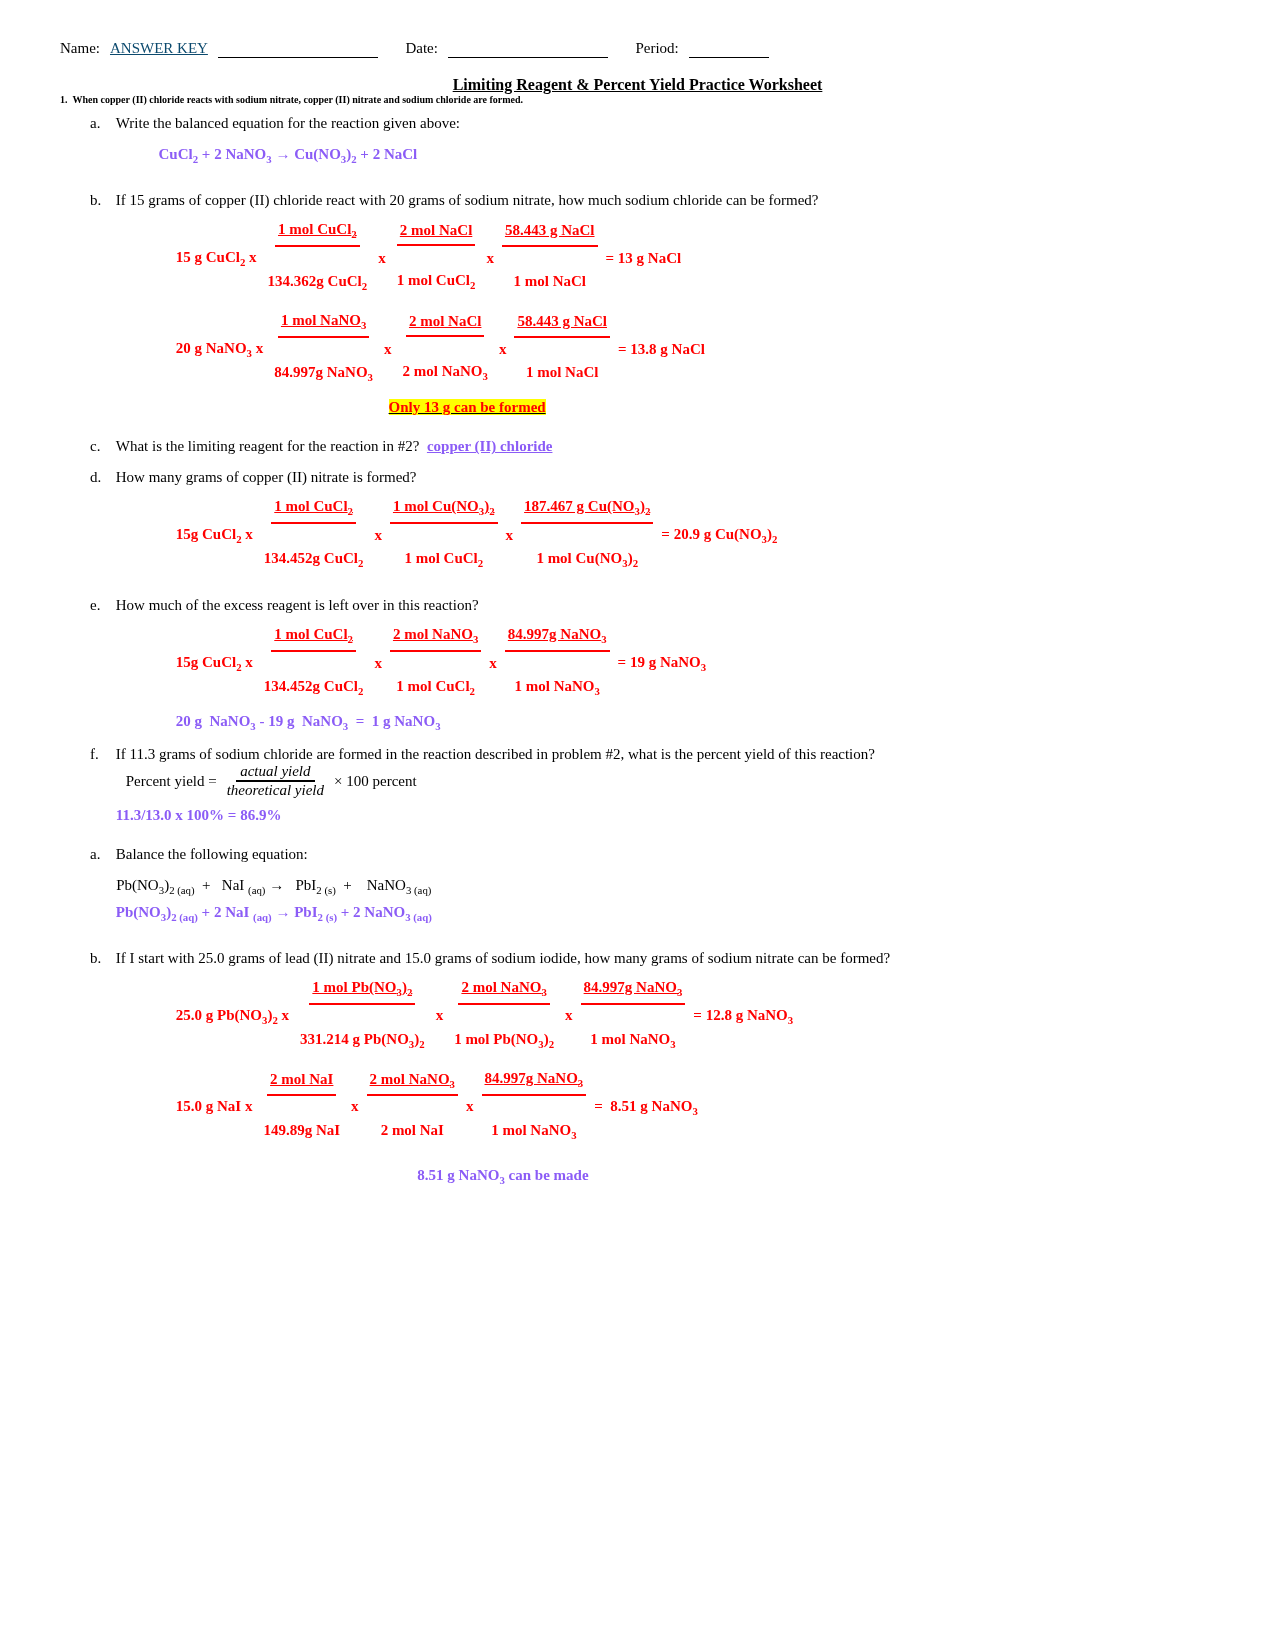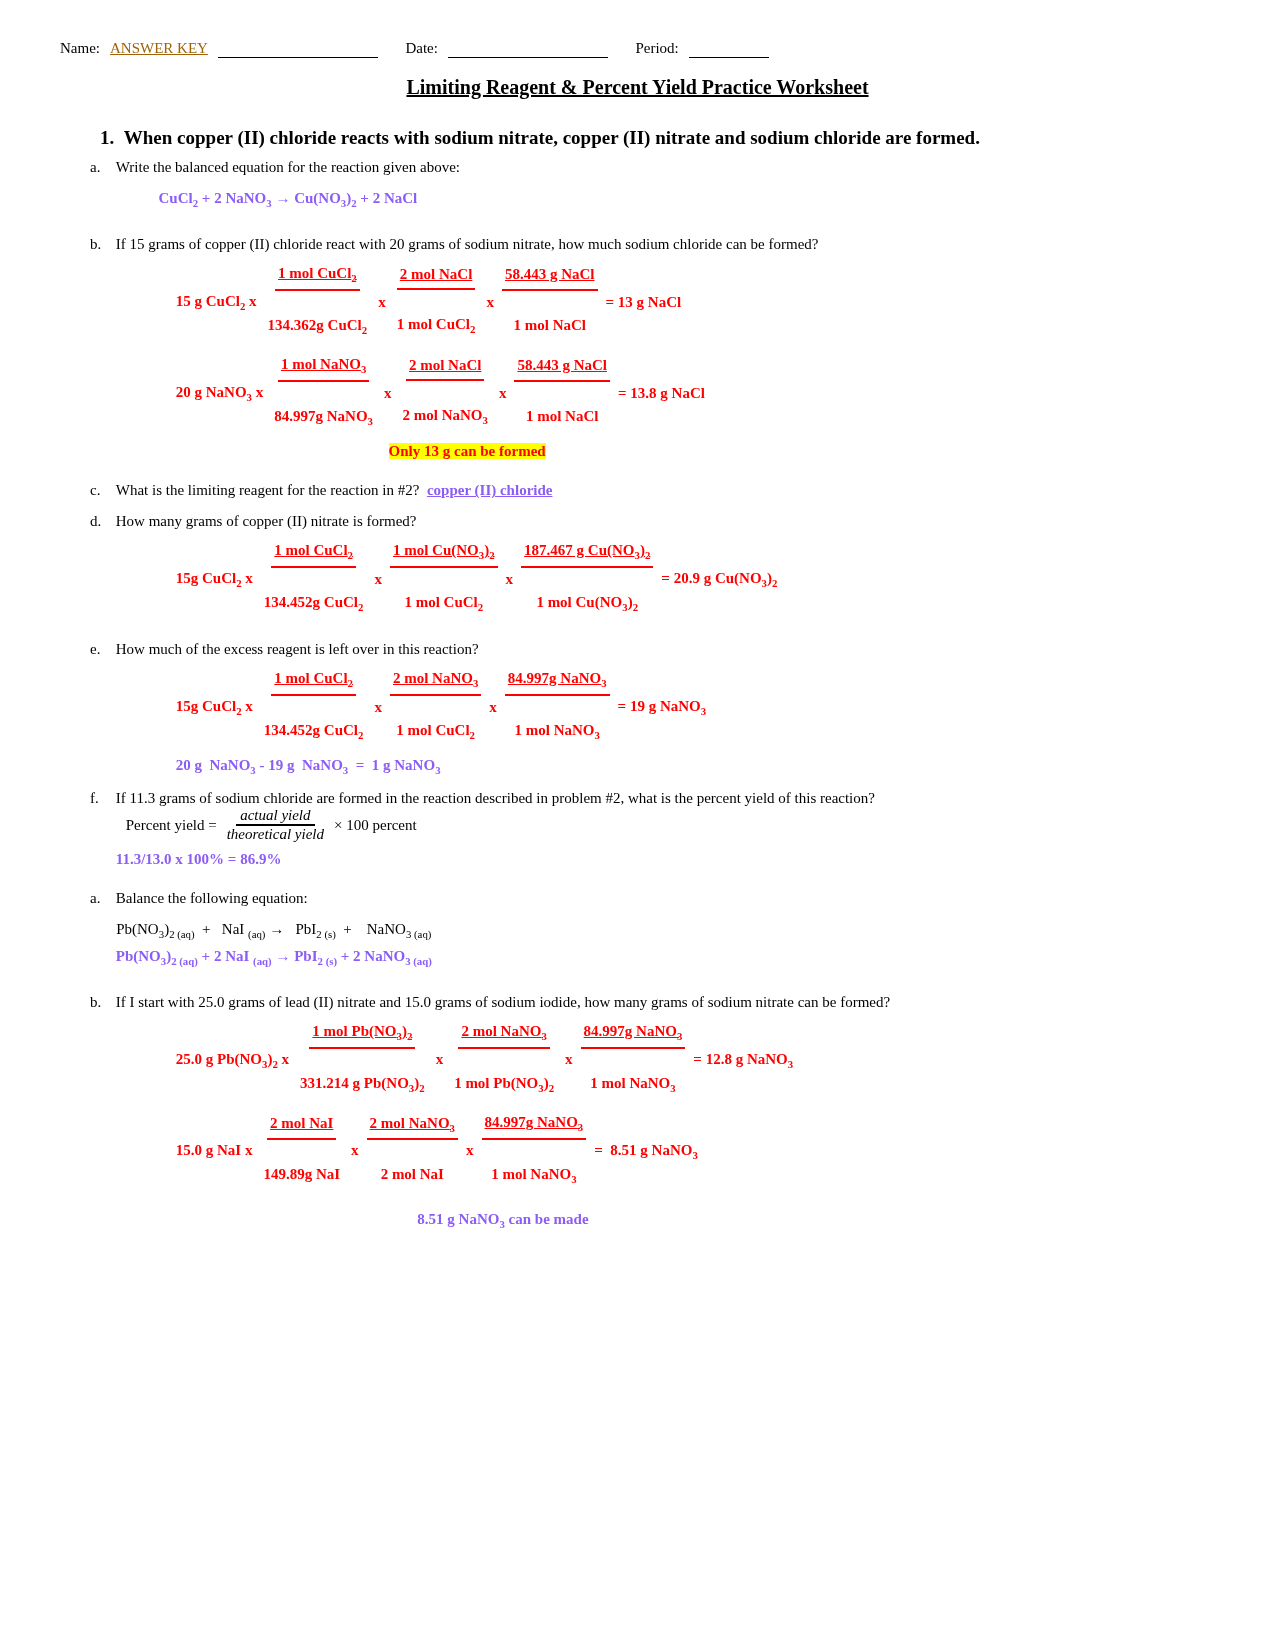--- a/index.html
+++ b/index.html
@@ -13,49 +13,47 @@
       padding: 40px 60px 60px 60px;
     }
     .header-row {
       display: flex;
       align-items: baseline;
       gap: 10px;
       margin-bottom: 18px;
       font-size: 15px;
     }
     .header-row .answer-key {
-      color: #a16207;
+      color: #0c4a6e;
       text-decoration: underline;
       font-size: 15px;
     }
     .header-field {
       border-bottom: 1px solid #000;
       min-width: 160px;
       display: inline-block;
     }
     .header-period {
       border-bottom: 1px solid #000;
       min-width: 80px;
       display: inline-block;
     }
     h1.title {
       text-align: center;
-      font-size: 20px;
+      font-size: 16px;
       font-weight: bold;
       text-decoration: underline;
-      margin-bottom: 28px;
     }
     .question-block {
       margin-bottom: 22px;
     }
     .question-main {
       font-weight: bold;
-      font-size: 19px;
+      font-size: 10px;
       margin-bottom: 10px;
-      margin-left: 40px;
     }
     .sub-question {
       margin-left: 30px;
       margin-bottom: 14px;
     }
     .sub-letter {
       display: inline-block;
       width: 22px;
       font-style: normal;
     }
@@ -210,21 +208,21 @@
             <span class="den">2 mol NaNO<sub>3</sub></span>
           </span>
           <span>x</span>
           <span class="frac">
             <span class="num underline">58.443 g NaCl</span>
             <span class="den">1 mol NaCl</span>
           </span>
           <span>= 13.8 g NaCl</span>
         </div>
       </div>
-      <div style="text-align:center; margin: 8px 0;">
+      <div style="text-align:center; margin: 8px 0; text-decoration: underline;">
         <span class="answer-yellow-bg">Only 13 g can be formed</span>
       </div>
     </span>
   </div>
 
   <div class="sub-question">
     <span class="sub-letter">c.</span>
     <span class="sub-content">
       What is the limiting reagent for the reaction in #2?&nbsp;
       <span class="answer-red bold underline">copper (II) chloride</span>

